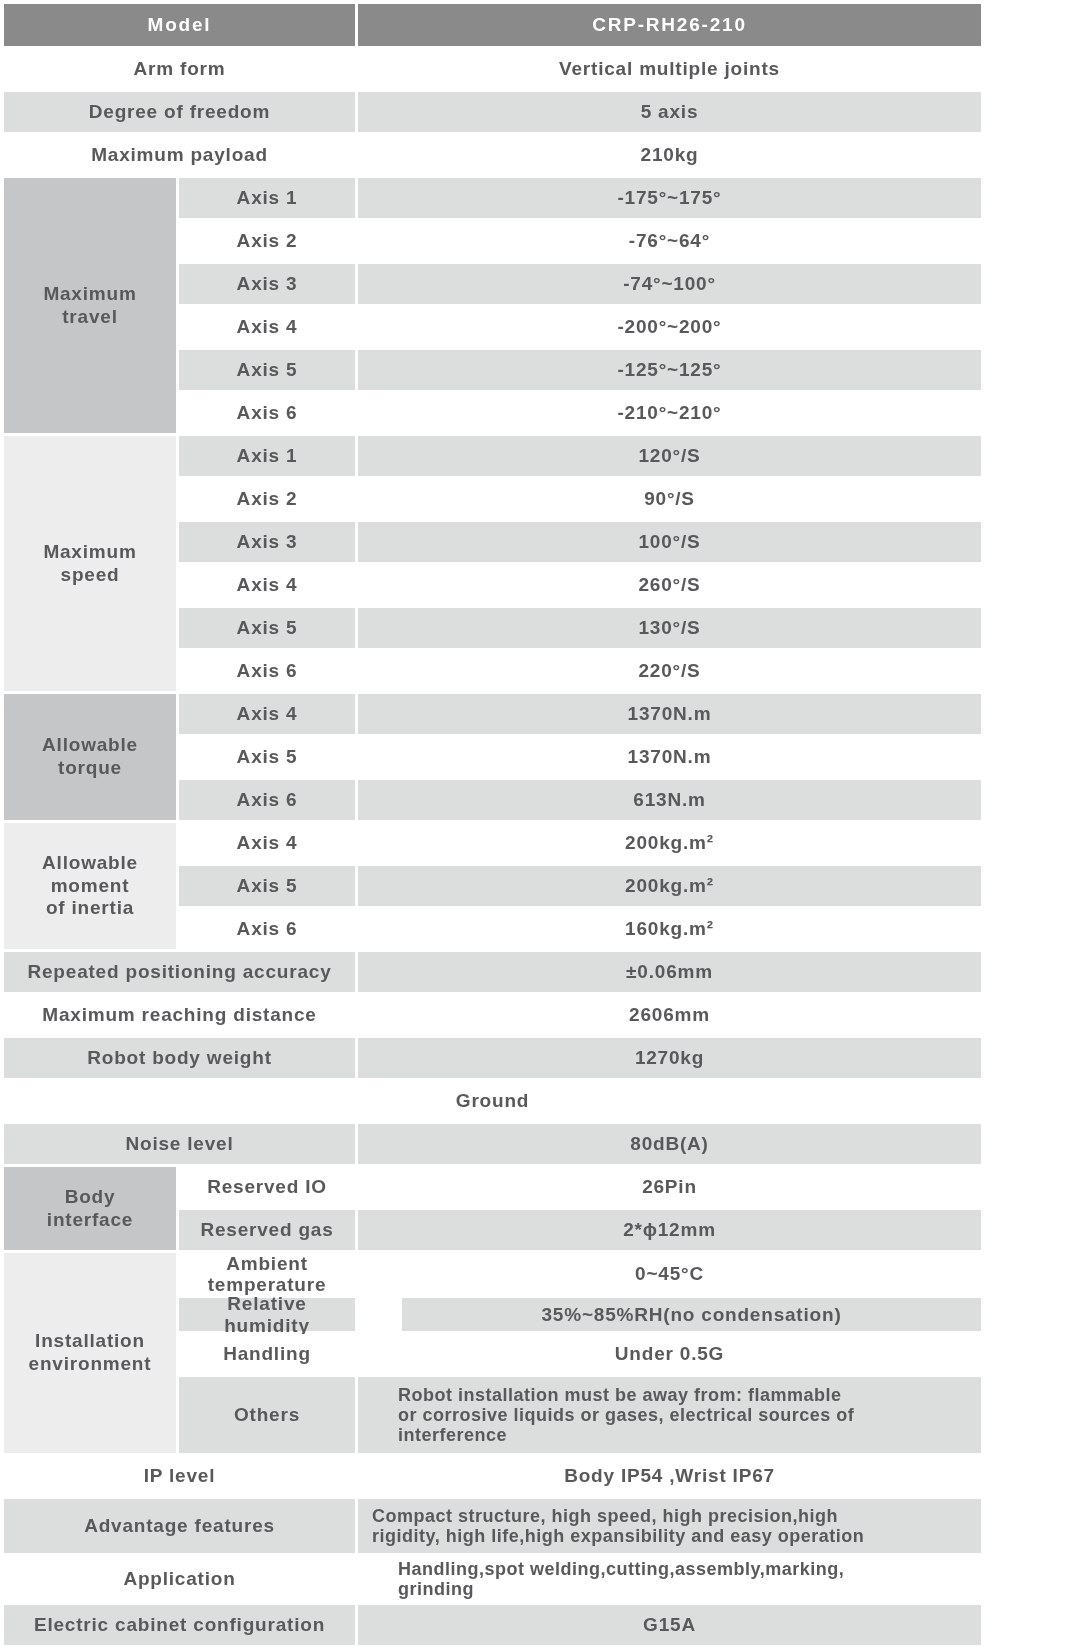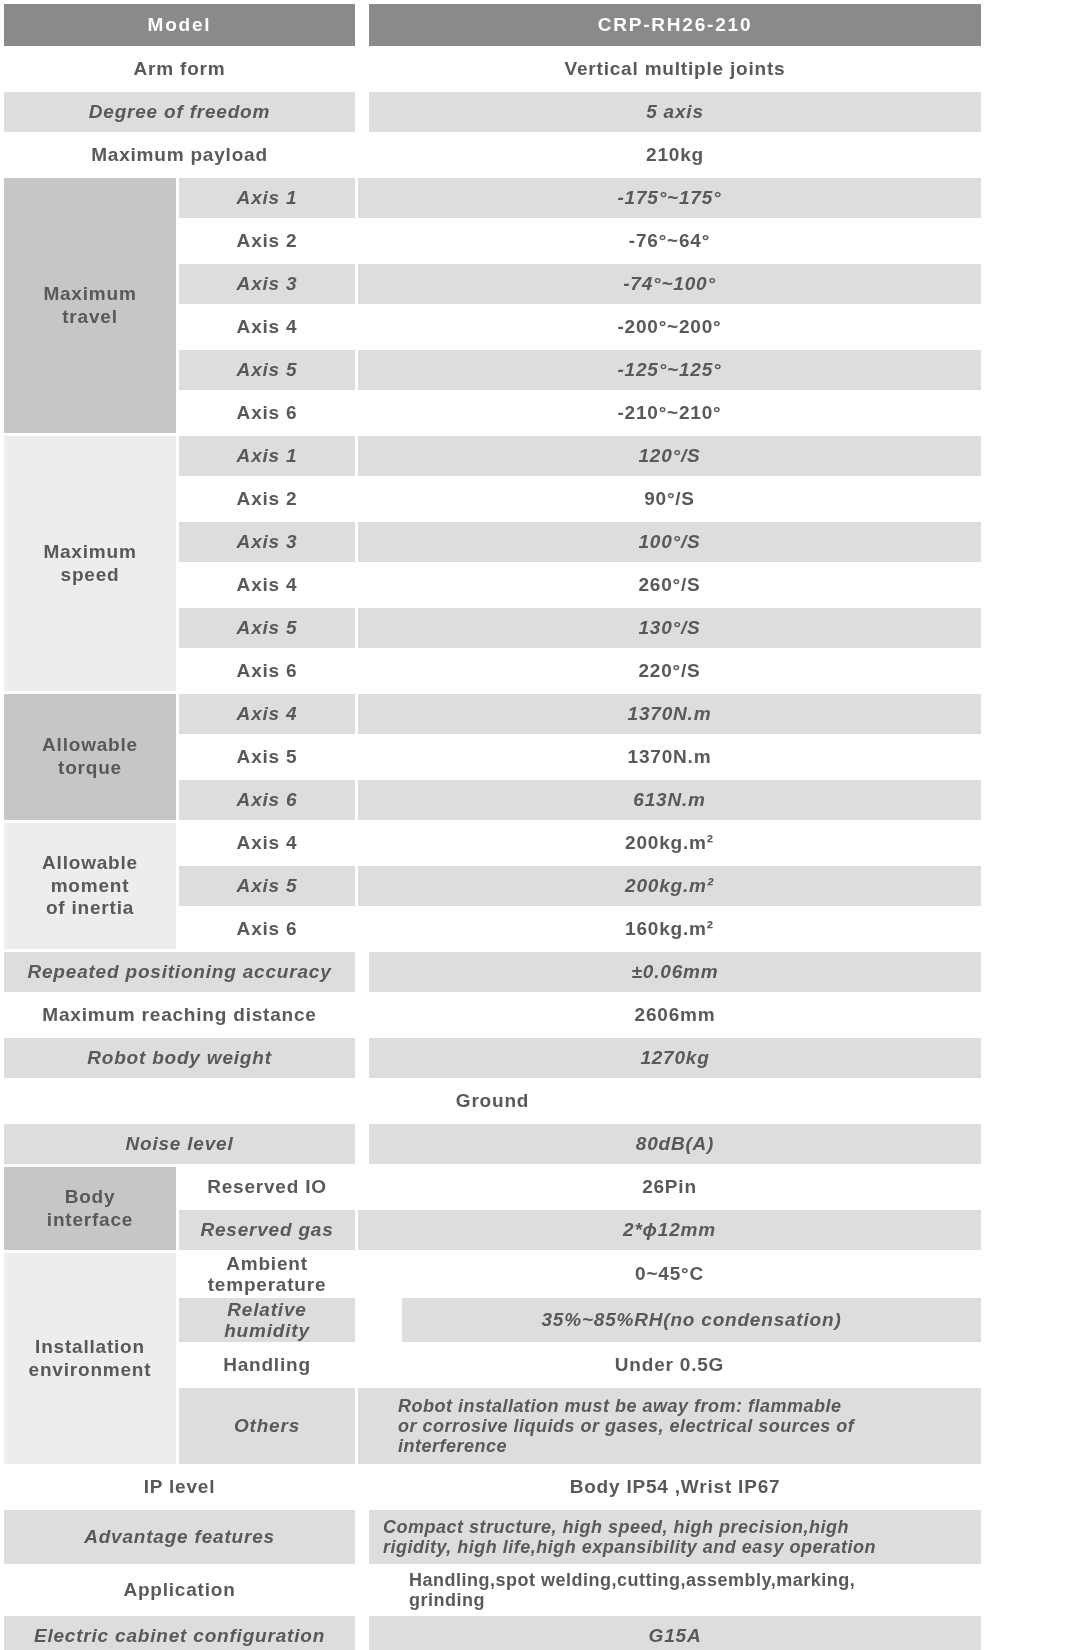--- a/index.html
+++ b/index.html
@@ -8,41 +8,41 @@
     --group-dark:#c5c6c7; --group-light:#ededee;
     --text:#58595b; --page-bg:#ffffff;
   }
   html,body{margin:0;padding:0;}
   body{
     width:1082px;height:1650px;overflow:hidden;background:var(--page-bg);
     font-family:"Liberation Sans","DejaVu Sans",sans-serif;
     color:var(--text);font-weight:700;
   }
   .table{padding:4px 0 0 4px;width:977px;box-sizing:content-box;}
-  .row{display:flex;gap:14px;height:40px;margin-bottom:3px;}
+  .row{display:flex;gap:3px;height:40px;margin-bottom:3px;}
   .cell{
     display:flex;align-items:center;justify-content:center;
     text-align:center;font-size:19px;letter-spacing:0.8px;line-height:1.12;
     box-sizing:border-box;
   }
   
   .header-row .cell{background:var(--header-bg);color:var(--header-text);letter-spacing:1.8px;}
   .header-row{height:42px;}
   
   .lbl{width:351px;flex:none;}
   .val{flex:1;}
   
   .group{display:flex;gap:3px;margin-bottom:3px;}
   .gtitle{width:172px;flex:none;white-space:pre-line;line-height:1.2;}
   .grows{flex:1;display:flex;flex-direction:column;gap:3px;}
   .subrow{display:flex;gap:3px;height:40px;margin-bottom:0;}
   .sublbl{width:176px;flex:none;white-space:pre-line;}
   .subval{flex:1;}
   
-  .bg-gray{background:var(--row-gray);font-style:italic;}
+  .bg-gray{background:var(--row-gray);}
   .bg-white{background:var(--row-white);}
   .tone-dark{background:var(--group-dark);}
   .tone-light{background:var(--group-light);}
   
   .val-left{
     justify-content:flex-start;text-align:left;white-space:pre-line;
     font-size:18px;letter-spacing:0.5px;padding-right:8px;
   }
 </style>
 </head>
@@ -198,21 +198,21 @@
       </div>
       <div class="group">
         <div class="cell gtitle tone-light">Installation
 environment</div>
         <div class="grows">
           <div class="row subrow" style="height: 42px; justify-content: space-between;">
             <div class="cell sublbl bg-white">Ambient
 temperature</div>
             <div class="cell subval bg-white">0~45°C</div>
           </div>
-          <div class="row subrow" style="height: 44px; gap: 47px;">
+          <div class="row subrow" style="height: 33px; gap: 47px;">
             <div class="cell sublbl bg-gray">Relative
 humidity</div>
             <div class="cell subval bg-gray">35%~85%RH(no condensation)</div>
           </div>
           <div class="row subrow">
             <div class="cell sublbl bg-white">Handling</div>
             <div class="cell subval bg-white">Under 0.5G</div>
           </div>
           <div class="row subrow" style="height: 76px;">
             <div class="cell sublbl bg-gray">Others</div>

